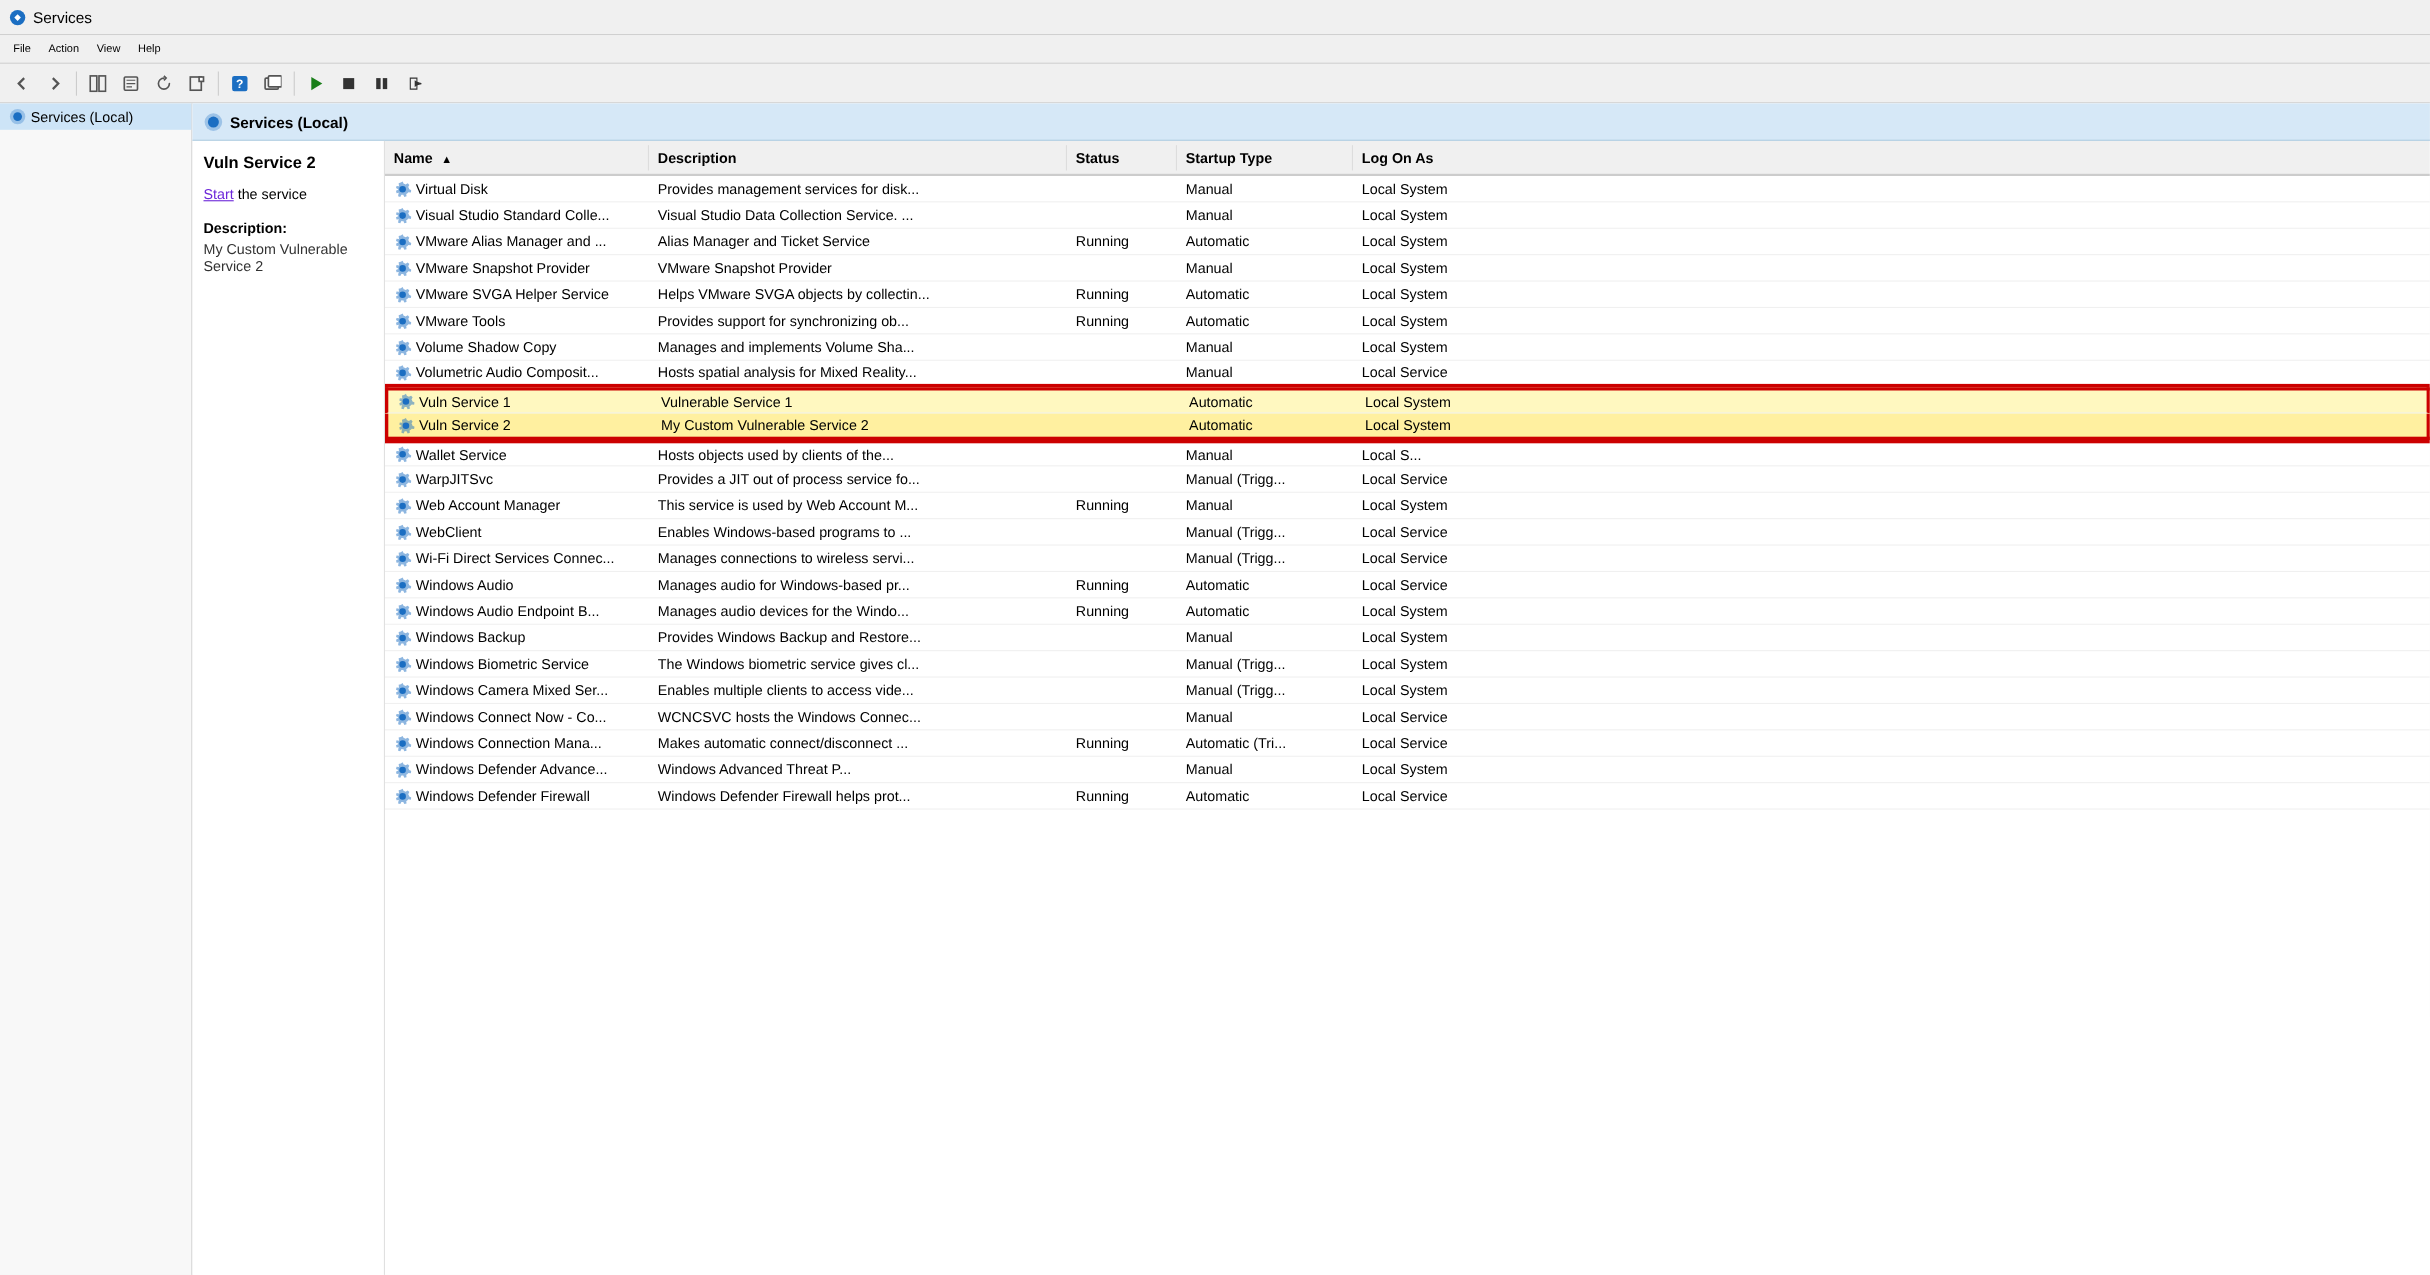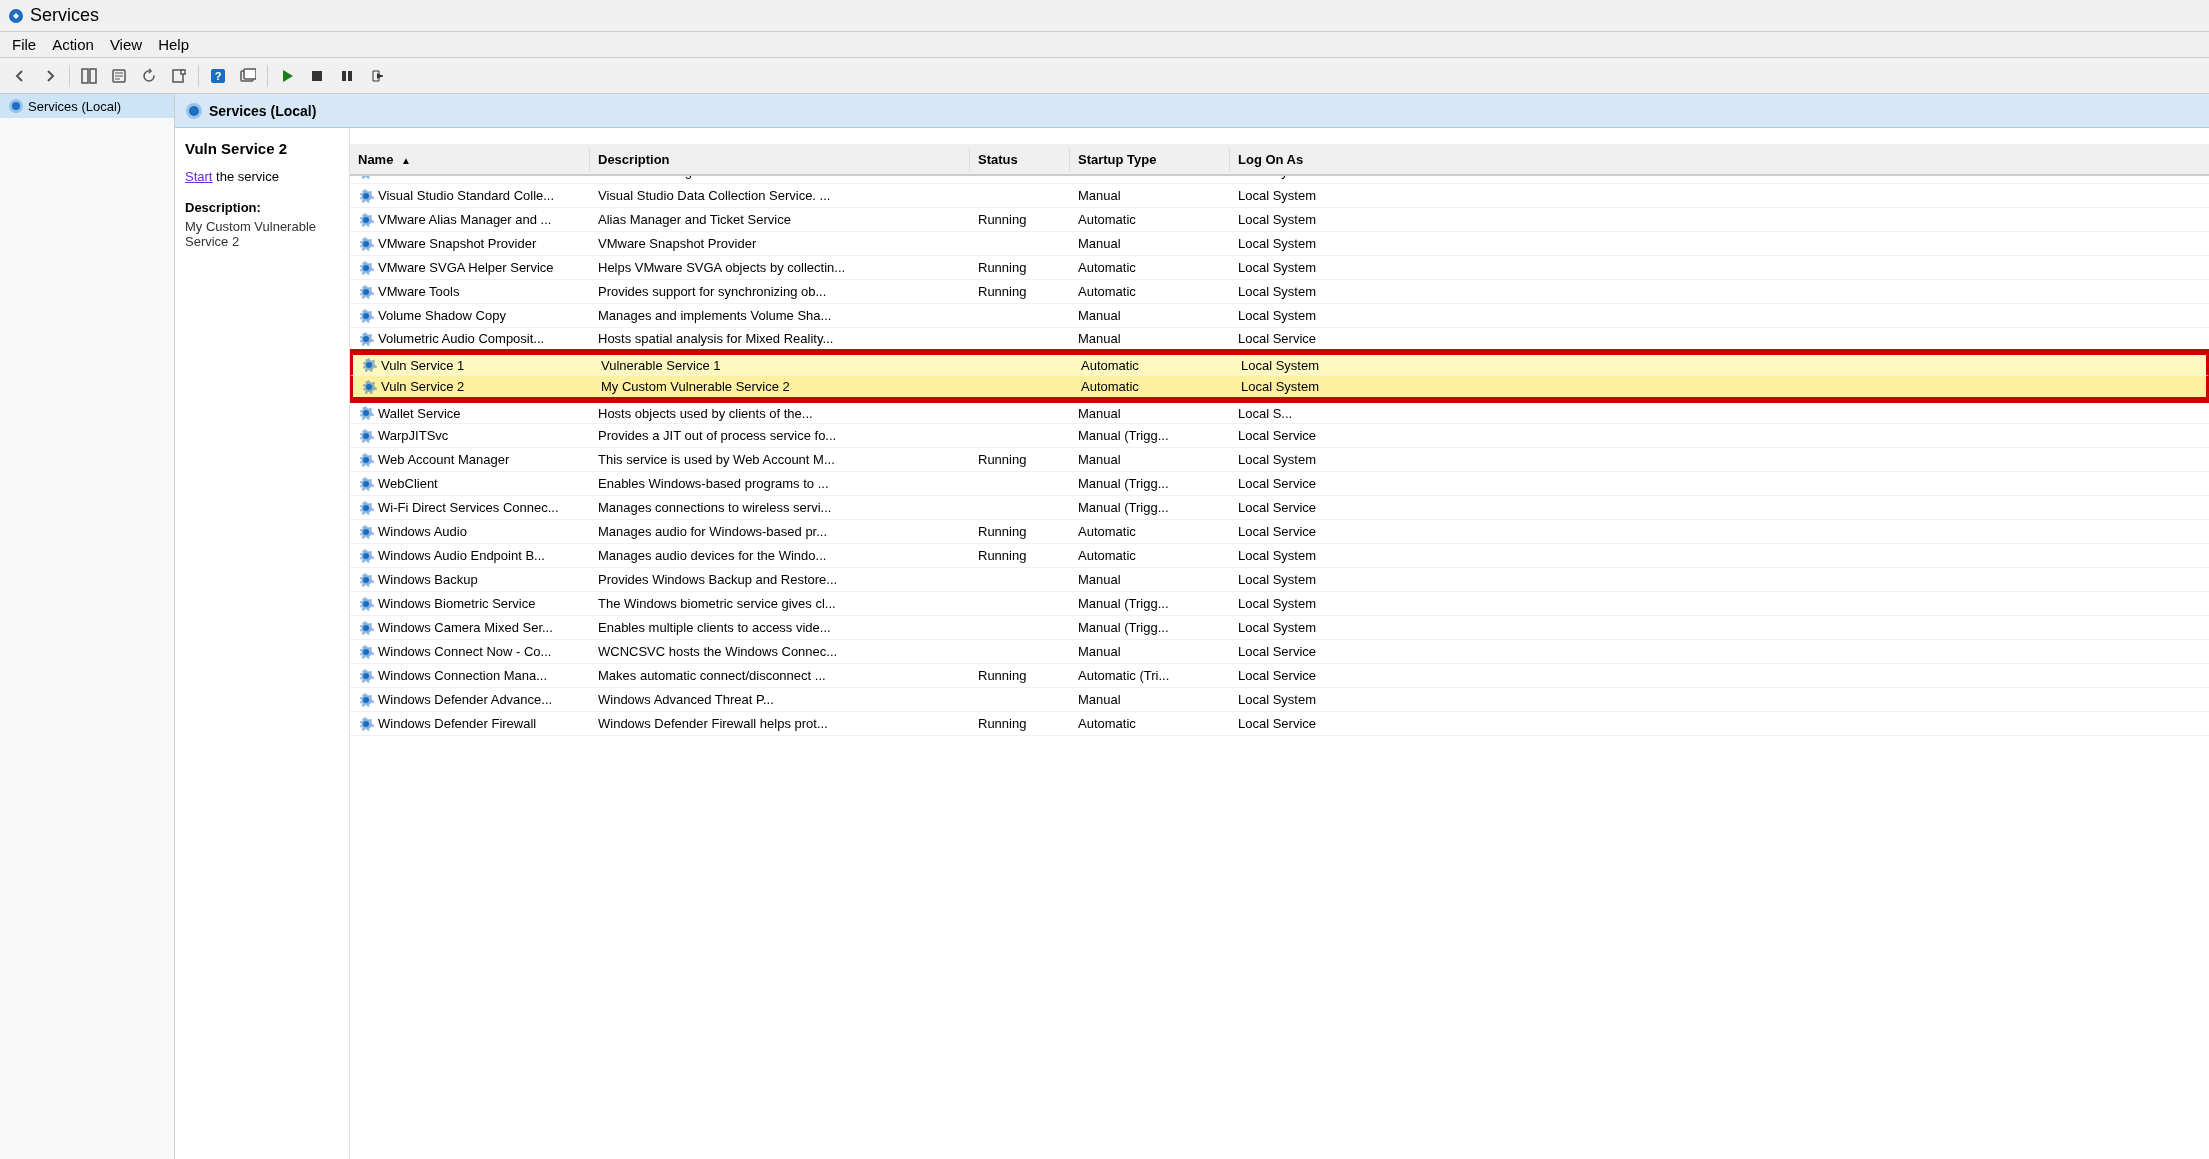--- a/index.html
+++ b/index.html
@@ -20,37 +20,37 @@
       padding: 6px 8px;
       border-bottom: 1px solid #ccc;
       height: 32px;
     }
     .title-bar-icon {
       width: 16px;
       height: 16px;
       margin-right: 6px;
     }
     .title-bar-text {
-      font-size: 18px;
+      font-size: 14px;
       color: #000;
     }
 
     
     .menu-bar {
       display: flex;
       align-items: center;
       background: #f0f0f0;
       padding: 2px 4px;
       height: 26px;
       border-bottom: 1px solid #ccc;
     }
     .menu-item {
       padding: 2px 8px;
       cursor: pointer;
-      font-size: 15px;
+      font-size: 10px;
     }
 
     
     .toolbar {
       display: flex;
       align-items: center;
       background: #f0f0f0;
       padding: 3px 6px;
       height: 36px;
       border-bottom: 1px solid #ccc;
@@ -169,21 +169,21 @@
       overflow-y: auto;
     }
 
     
     .col-headers {
       display: flex;
       align-items: center;
       background: #f0f0f0;
       border-bottom: 2px solid #ccc;
       position: sticky;
-      top: 16px;
+      top: 0;
       z-index: 10;
       height: 32px;
     }
     .col-header {
       padding: 4px 8px;
       font-weight: 600;
       font-size: 13px;
       border-right: 1px solid #ddd;
       cursor: pointer;
       white-space: nowrap;

